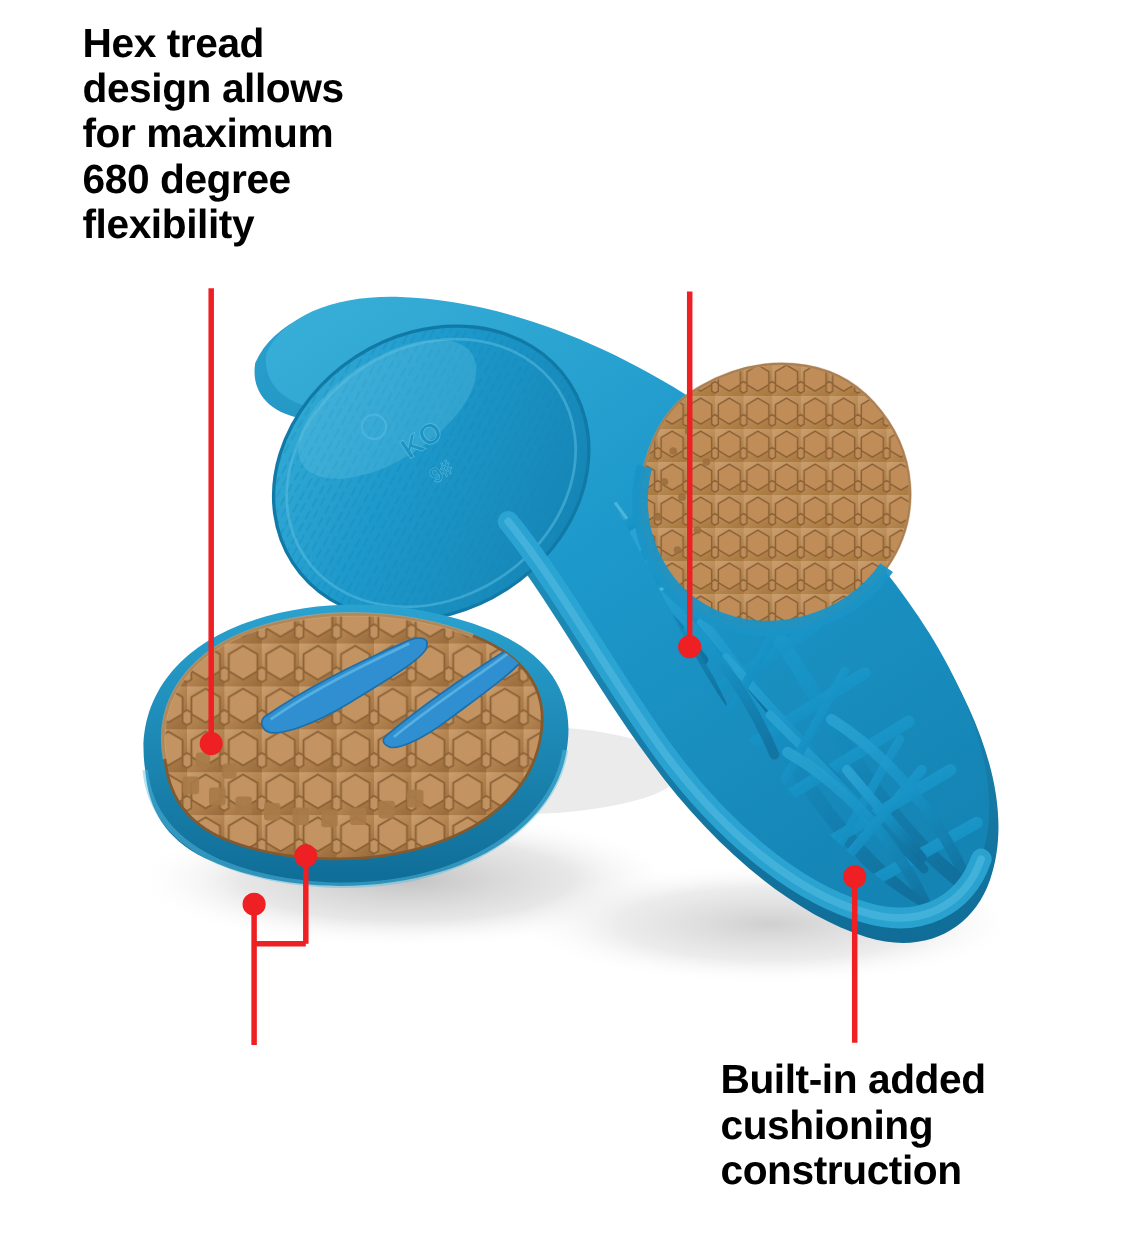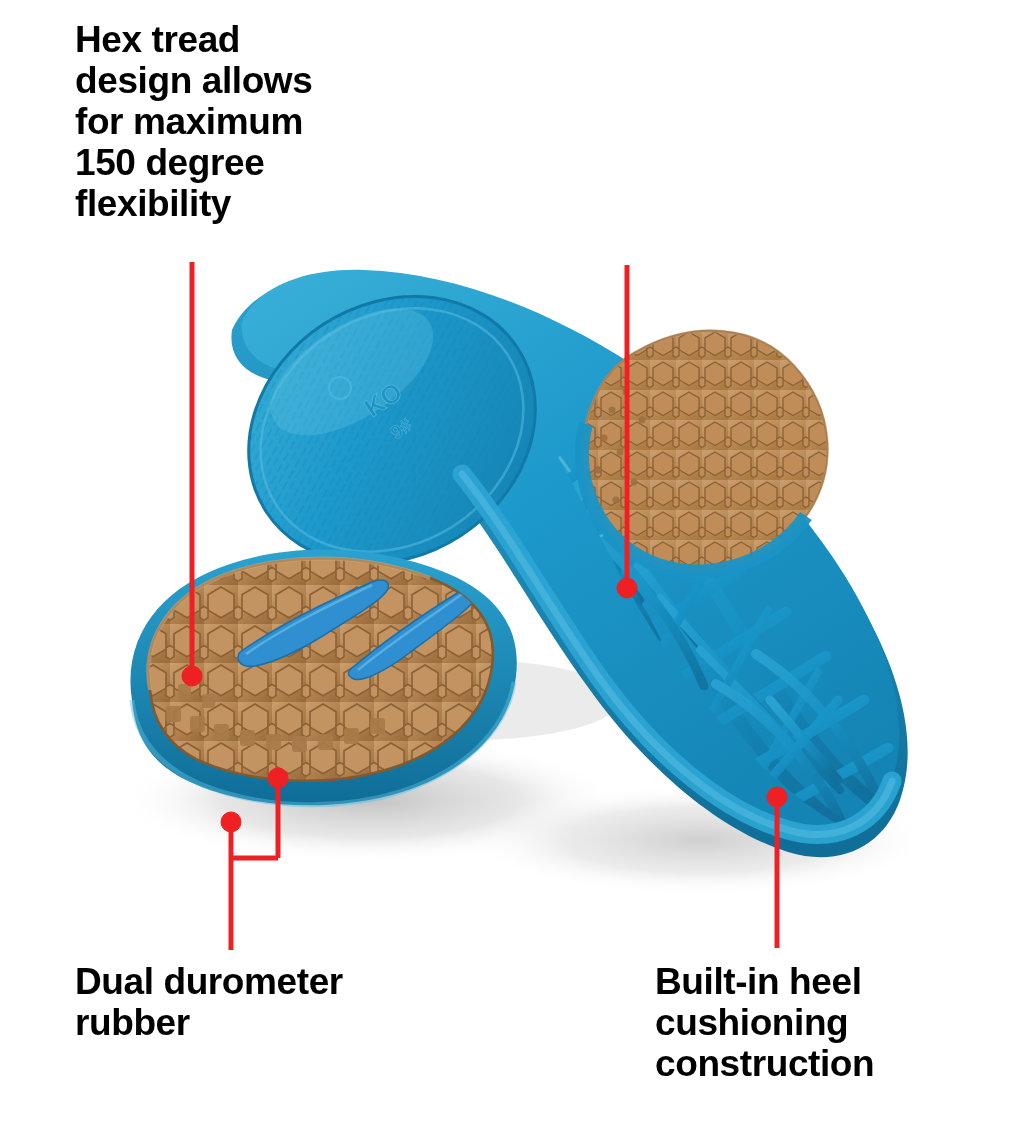--- a/index.html
+++ b/index.html
@@ -283,24 +283,22 @@
       <g>
         <line x1="777" y1="797" x2="777" y2="948" stroke-width="5"></line>
         <circle cx="777" cy="797" r="10"></circle>
       </g>
     </g>
   </svg>
 
   <div class="callout" id="callout-tl">Hex tread
 design allows
 for maximum
-150 degree
+680 degree
 flexibility</div>
 
 
-  <div class="callout" id="callout-bl">Dual durometer
-rubber</div>
-
-  <div class="callout" id="callout-br">Built-in heel
+
+  <div class="callout" id="callout-br">Built-in added
 cushioning
 construction</div>
 
 </div>
 
 </body></html>

